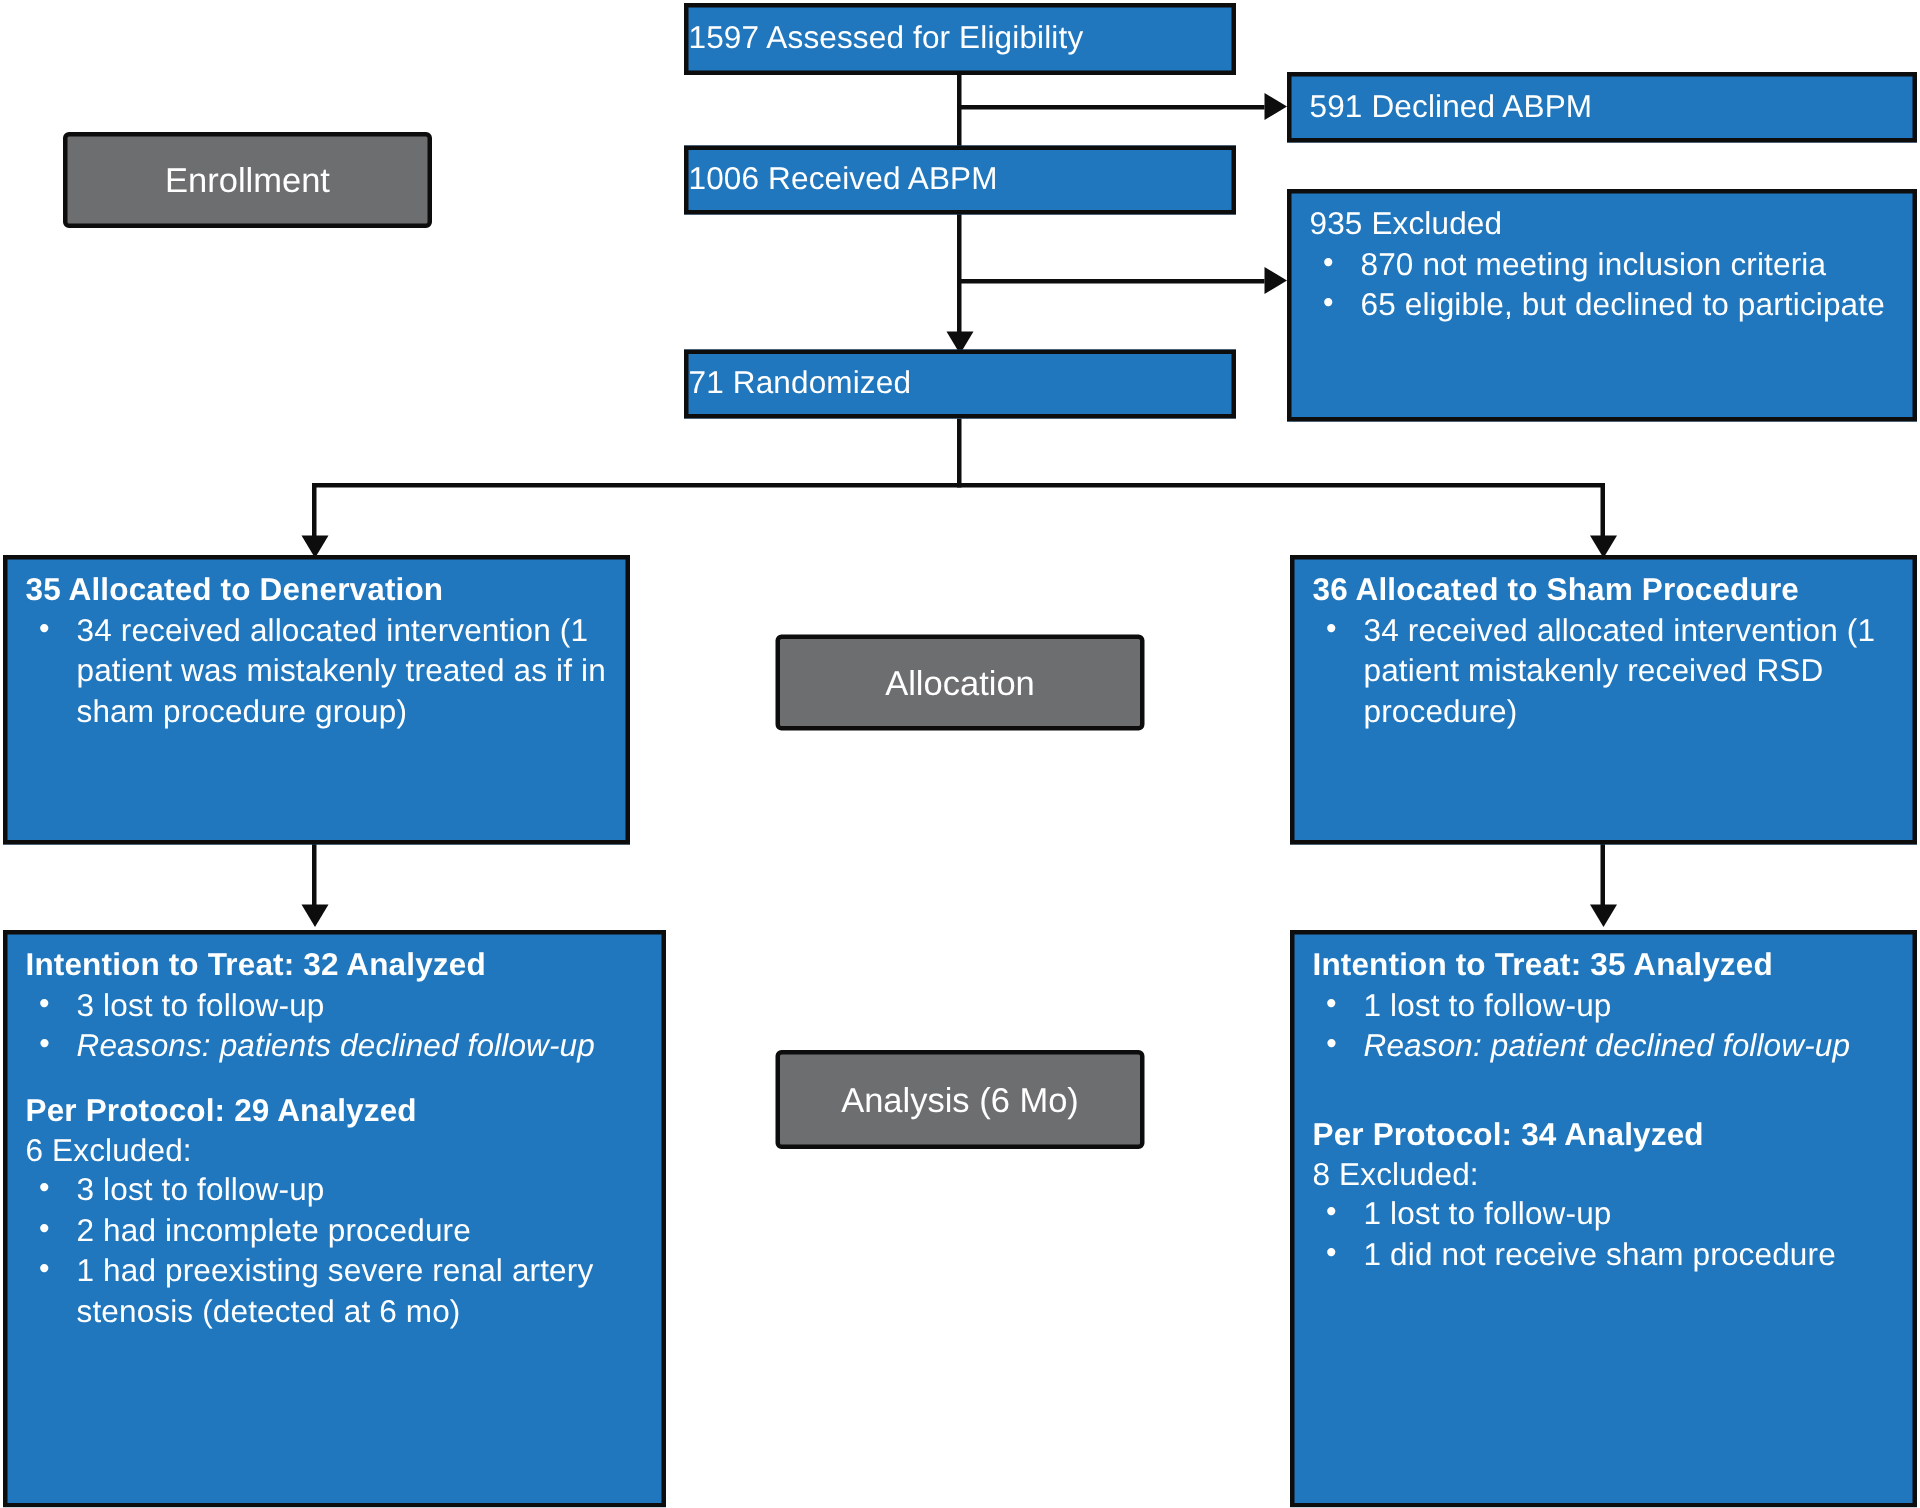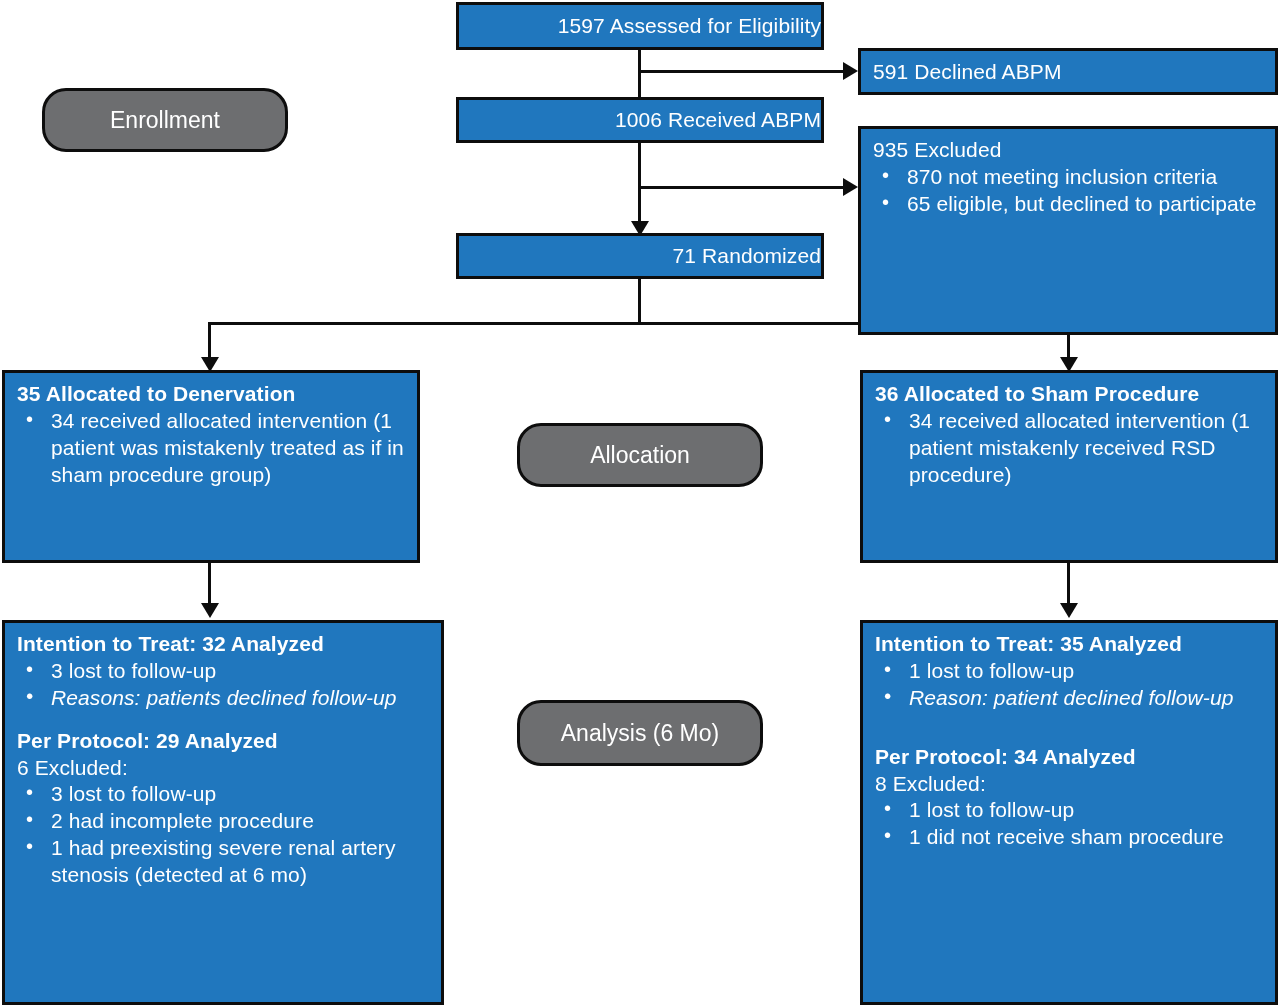--- a/index.html
+++ b/index.html
@@ -26,21 +26,21 @@
     border: 3px solid #0d0d0d;
     box-sizing: border-box;
     color: #ffffff;
     font-size: 21px;
     line-height: 1.28;
     letter-spacing: 0.1px;
   }
   .bluebox.center {
     display: flex;
     align-items: center;
-    justify-content: flex-end;
+    justify-content: flex-start;
     text-align: center;
   }
   .bluebox.padded {
     padding: 8px 10px 8px 12px;
   }
 
   .bx-title {
     font-weight: bold;
     display: block;
     white-space: nowrap;
@@ -73,21 +73,21 @@
   }
   li.italic {
     font-style: italic;
   }
 
   
   .stage {
     position: absolute;
     background: #6d6e70;
     border: 3px solid #0d0d0d;
-    border-radius: 24px;
+    border-radius: 4px;
     box-sizing: border-box;
     color: #ffffff;
     font-size: 23px;
     display: flex;
     align-items: center;
     justify-content: center;
     text-align: center;
   }
 
   
@@ -161,21 +161,21 @@
   </div>
 
   <div class="bluebox padded" style="left:858px; top:48px; width:420px; height:47px;">
     <span class="bx-plain">591 Declined ABPM</span>
   </div>
 
   <div class="bluebox center" style="left:456px; top:97px; width:368px; height:46px;">
     <span>1006 Received ABPM</span>
   </div>
 
-  <div class="bluebox padded" style="left:858px; top:126px; width:420px; height:209px;">
+  <div class="bluebox padded" style="left:858px; top:126px; width:420px; height:155px;">
     <span class="bx-plain">935 Excluded</span>
     <ul class="bx-list">
       <li>870 not meeting inclusion criteria</li>
       <li>65 eligible, but declined to participate</li>
     </ul>
   </div>
 
   <div class="bluebox center" style="left:456px; top:233px; width:368px; height:46px;">
     <span>71 Randomized</span>
   </div>

